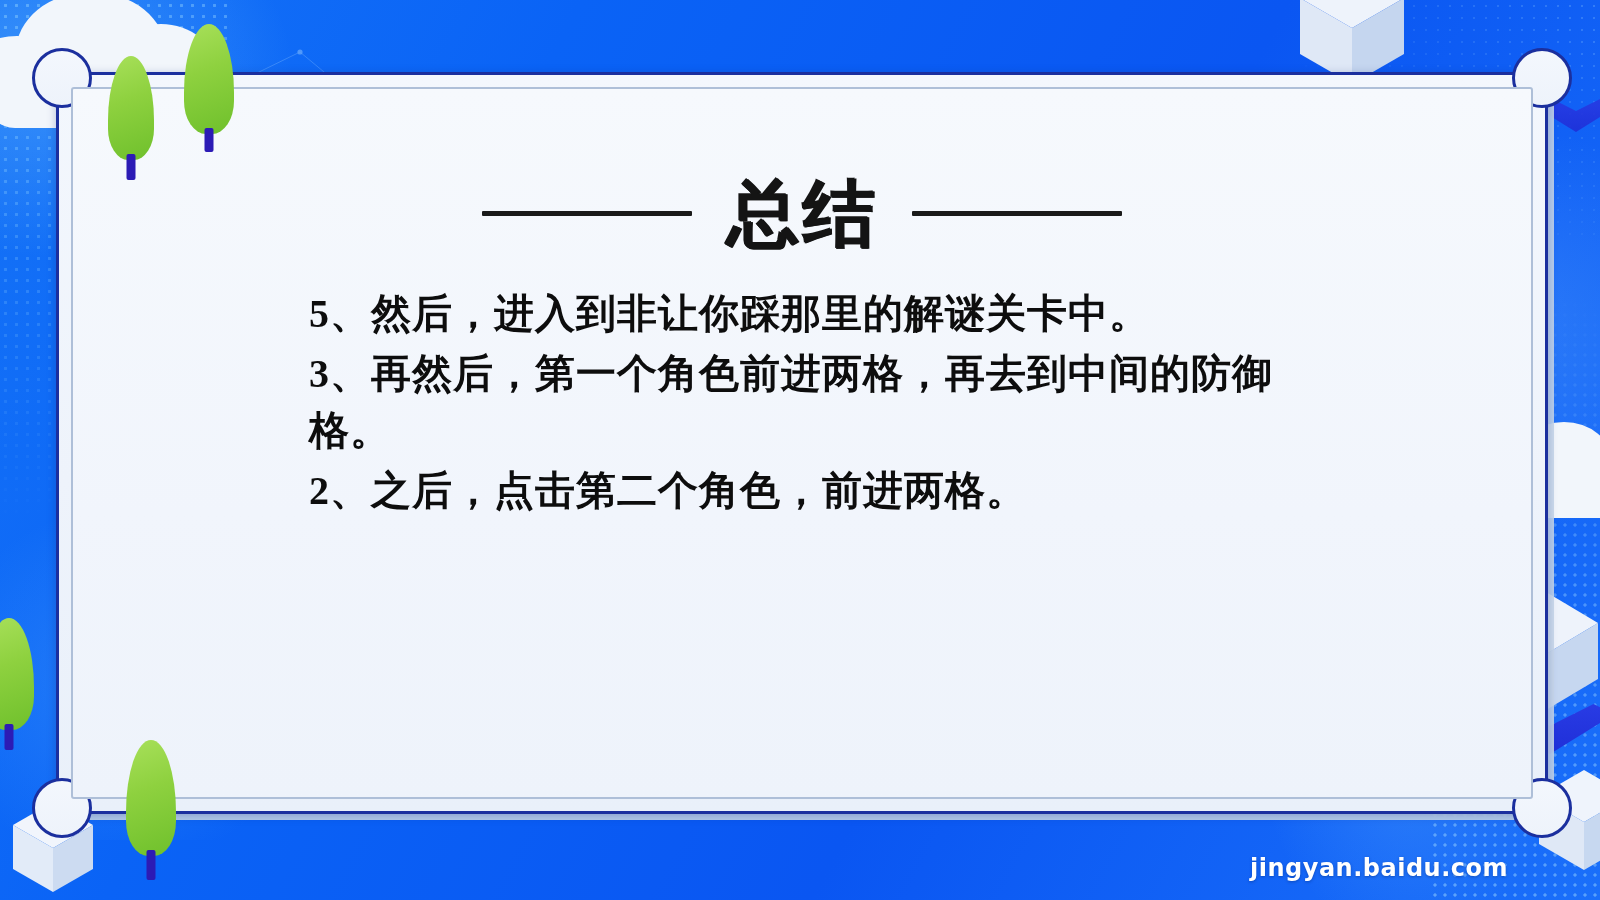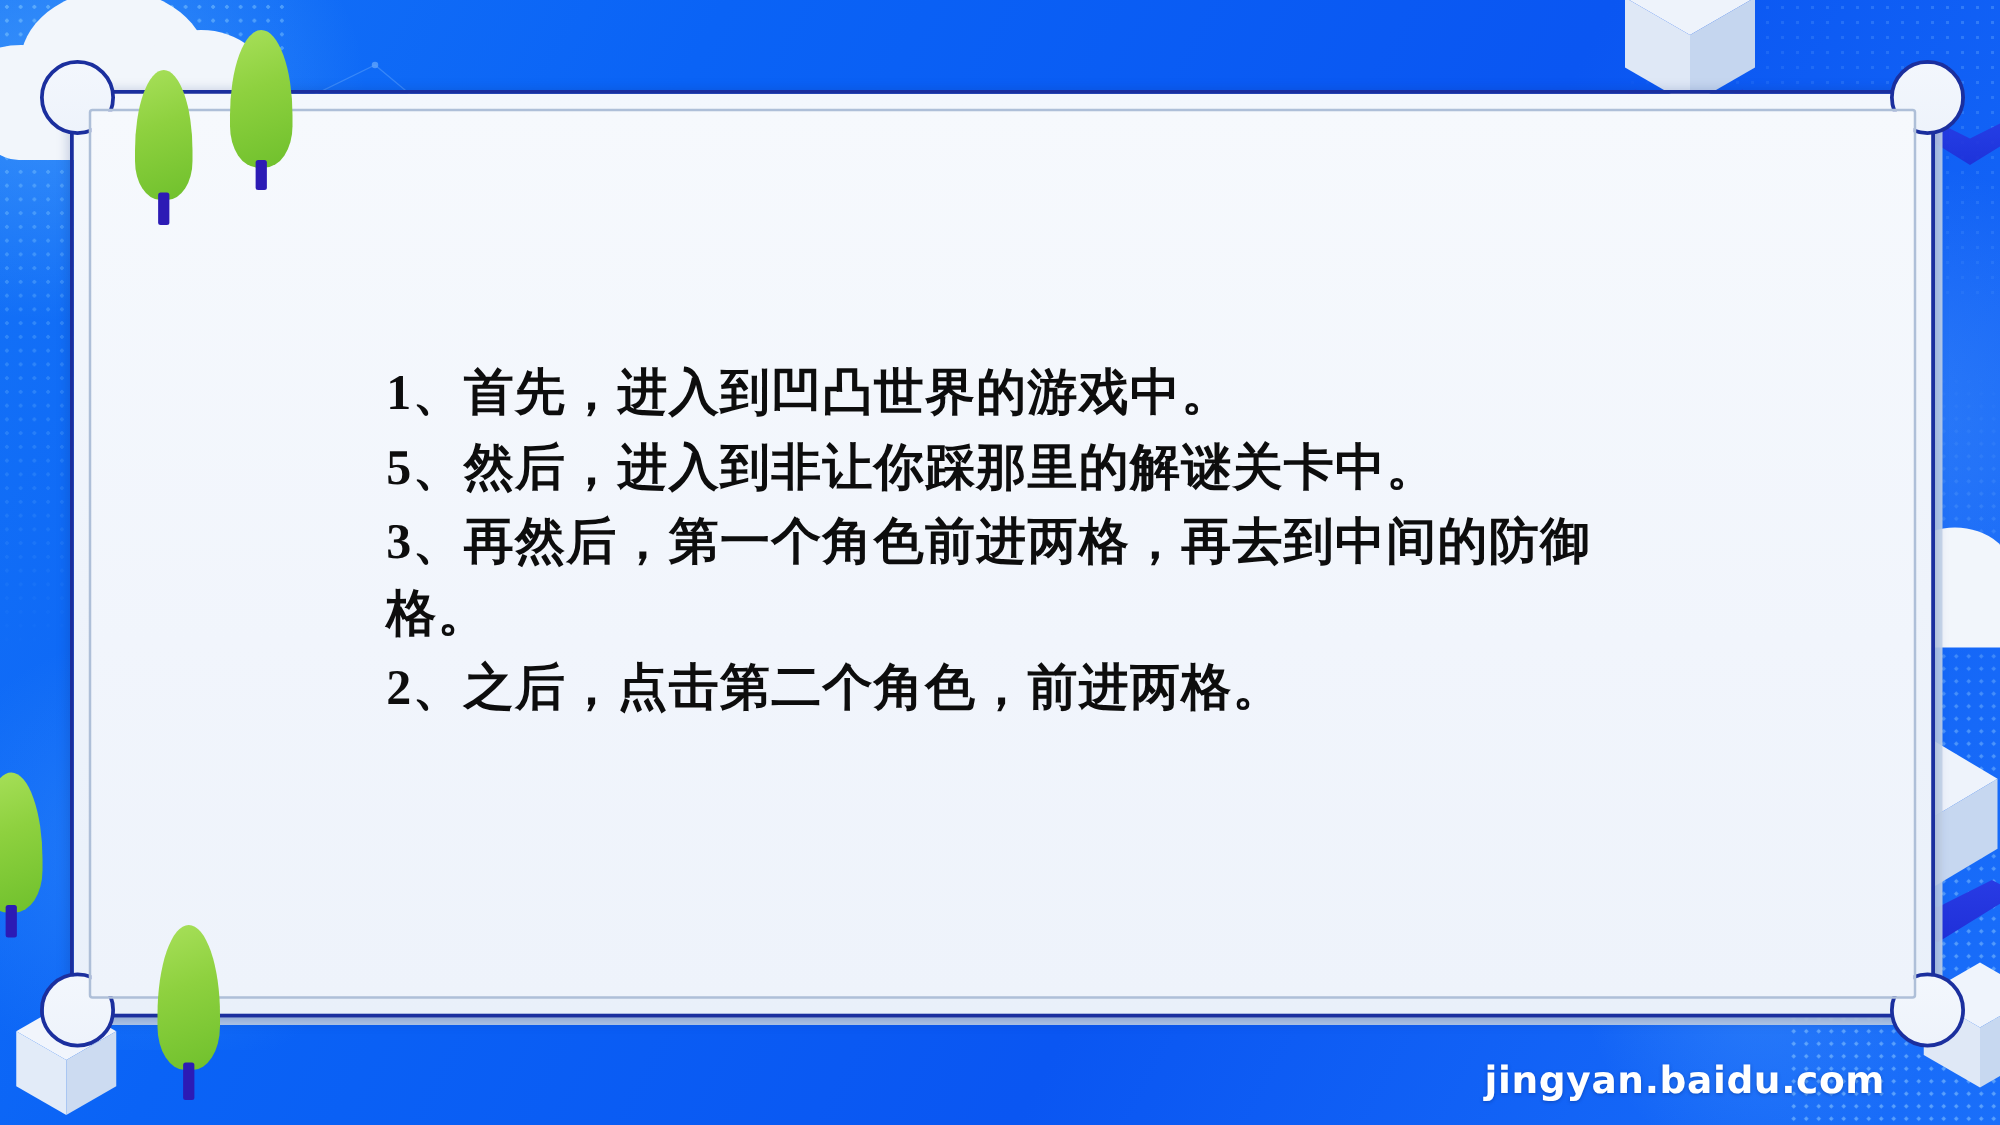--- a/index.html
+++ b/index.html
@@ -222,21 +222,21 @@
     font-family: "DejaVu Sans", "Liberation Sans", sans-serif;
     font-size: 44px; font-weight: 700;
     color: transparent;
     -webkit-text-stroke: 2px rgba(255,255,255,.92);
     white-space: nowrap;
   }
   .wm-paw { position: absolute; left: 104px; top: -18px; width: 92px; height: 84px; }
   .wm-url {
     position: absolute; right: 92px; bottom: 18px;
     font-family: "DejaVu Sans", "Liberation Sans", sans-serif;
-    font-size: 30px; font-weight: 600;
+    font-size: 24px; font-weight: 600;
     color: #ffffff;
     letter-spacing: .5px;
     white-space: nowrap;
     text-shadow: 0 1px 3px rgba(0,40,120,.45);
   }
 </style>
 </head>
 <body>
 
 <div id="stage">
@@ -326,23 +326,27 @@
   <div class="card-wrap">
     <div class="card-shadow"></div>
     <div class="card-outer">
       <div class="corner-cut" style="left:-27px; top:-27px;"></div>
       <div class="corner-cut" style="right:-27px; top:-27px;"></div>
       <div class="corner-cut" style="left:-27px; bottom:-27px;"></div>
       <div class="corner-cut" style="right:-27px; bottom:-27px;"></div>
 
       <div class="card-inner">
 
+        <div class="title-row">
+          <div class="title-rule"></div>
+          <div class="title-text">总结</div>
+          <div class="title-rule"></div>
+        </div>
 
         <div class="body-text">
-          <p class="step">1、首先，进入到凹凸世界的游戏中。</p>
           <p class="step">5、然后，进入到非让你踩那里的解谜关卡中。</p>
           <p class="step">3、再然后，第一个角色前进两格，再去到中间的防御格。</p>
           <p class="step">2、之后，点击第二个角色，前进两格。</p>
         </div>
 
       </div>
     </div>
   </div>
 
   <div class="tree t1">

